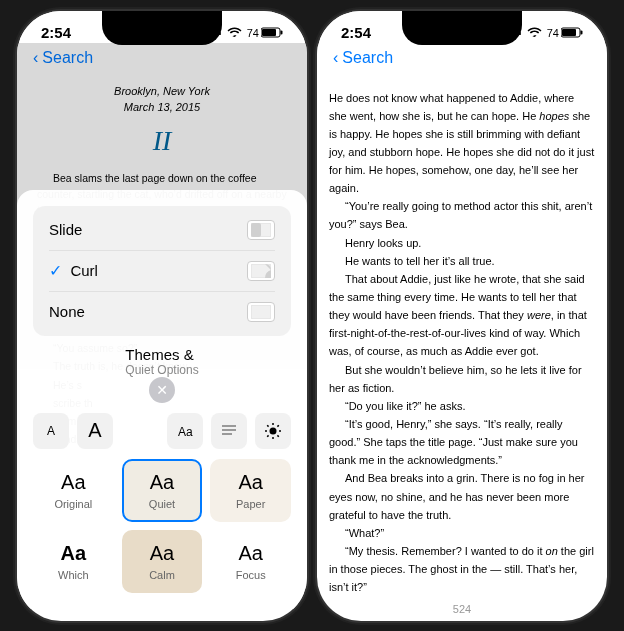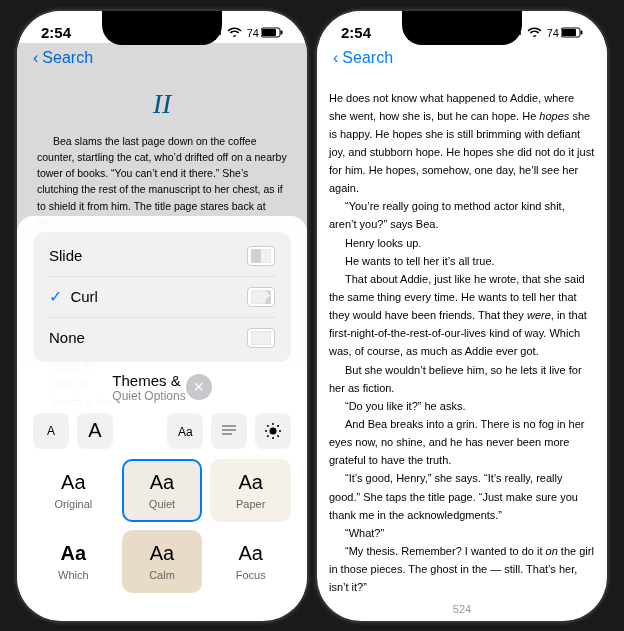--- a/index.html
+++ b/index.html
@@ -179,23 +179,24 @@
     }
 
     .divider {
       height: 1px;
       background: #e0e0e0;
       margin: 0 12px;
     }
 
     .themes-header {
       display: flex;
-      justify-content: center;
+      justify-content: flex-end;
       align-items: center;
       margin-bottom: 10px;
+      flex-direction: column;
     }
 
     .themes-title {
       font-size: 15px;
       font-weight: 500;
       color: #000;
     }
 
     .close-btn {
       width: 26px;
@@ -360,20 +361,24 @@
 
     <div class="left-phone-body">
       <div class="nav-bar">
         <div class="nav-back">
           <span>‹</span>
           <span>Search</span>
         </div>
       </div>
 
       <div class="book-content">
+        <div class="book-header">
+          <em>Brooklyn, New York</em><br>
+          <em>March 13, 2015</em>
+        </div>
         <div class="chapter-num">
           <em>II</em>
         </div>
         <div class="book-text">
           <p class="indent">Bea slams the last page down on the coffee counter, startling the cat, who’d drifted off on a nearby tower of books. “You can’t end it there.” She’s clutching the rest of the manuscript to her chest, as if to shield it from him. The title page stares back at him.</p>
           <p class="indent"><em>The Invisible Life of Addie LaRue.</em></p>
           <p class="indent">“What happened to her? Did she really go with Luc? After all that?”</p>
           <p class="indent">Henry shrugs. “I assume so.”</p>
           <p class="indent">“You assume so?”</p>
           <p class="indent">The truth is, he doesn’t know.</p>
@@ -514,28 +519,28 @@
 
     <div class="nav-bar">
       <div class="nav-back">
         <span>‹</span>
         <span>Search</span>
       </div>
     </div>
 
     <div class="reading-content">
       <p>He does not know what happened to Addie, where she went, how she is, but he can hope. He <em>hopes</em> she is happy. He hopes she is still brimming with defiant joy, and stubborn hope. He hopes she did not do it just for him. He hopes, somehow, one day, he’ll see her again.</p>
-      <p class="para-indent">“You’re really going to method actor kind shit, aren’t you?” says Bea.</p>
+      <p class="para-indent">“You’re really going to method actor this shit, aren’t you?” says Bea.</p>
       <p class="para-indent">Henry looks up.</p>
       <p class="para-indent">He wants to tell her it’s all true.</p>
       <p class="para-indent">That about Addie, just like he wrote, that she said the same thing every time. He wants to tell her that they would have been friends. That they <em>were</em>, in that first-night-of-the-rest-of-our-lives kind of way. Which was, of course, as much as Addie ever got.</p>
       <p class="para-indent">But she wouldn’t believe him, so he lets it live for her as fiction.</p>
       <p class="para-indent">“Do you like it?” he asks.</p>
+      <p class="para-indent">“It’s good, Henry,” she says. “It’s really, really good.” She taps the title page. “Just make sure you thank me in the acknowledgments.”</p>
       <p class="para-indent">And Bea breaks into a grin. There is no fog in her eyes now, no shine, and he has never been more grateful to have the truth.</p>
-      <p class="para-indent">“It’s good, Henry,” she says. “It’s really, really good.” She taps the title page. “Just make sure you thank me in the acknowledgments.”</p>
       <p class="para-indent">“What?”</p>
       <p class="para-indent">“My thesis. Remember? I wanted to do it <em>on</em> the girl in those pieces. The ghost in the — still. That’s her, isn’t it?”</p>
 
     </div>
     <div class="page-number">524</div>
   </div>
 
 </div>
 
 </body></html>

